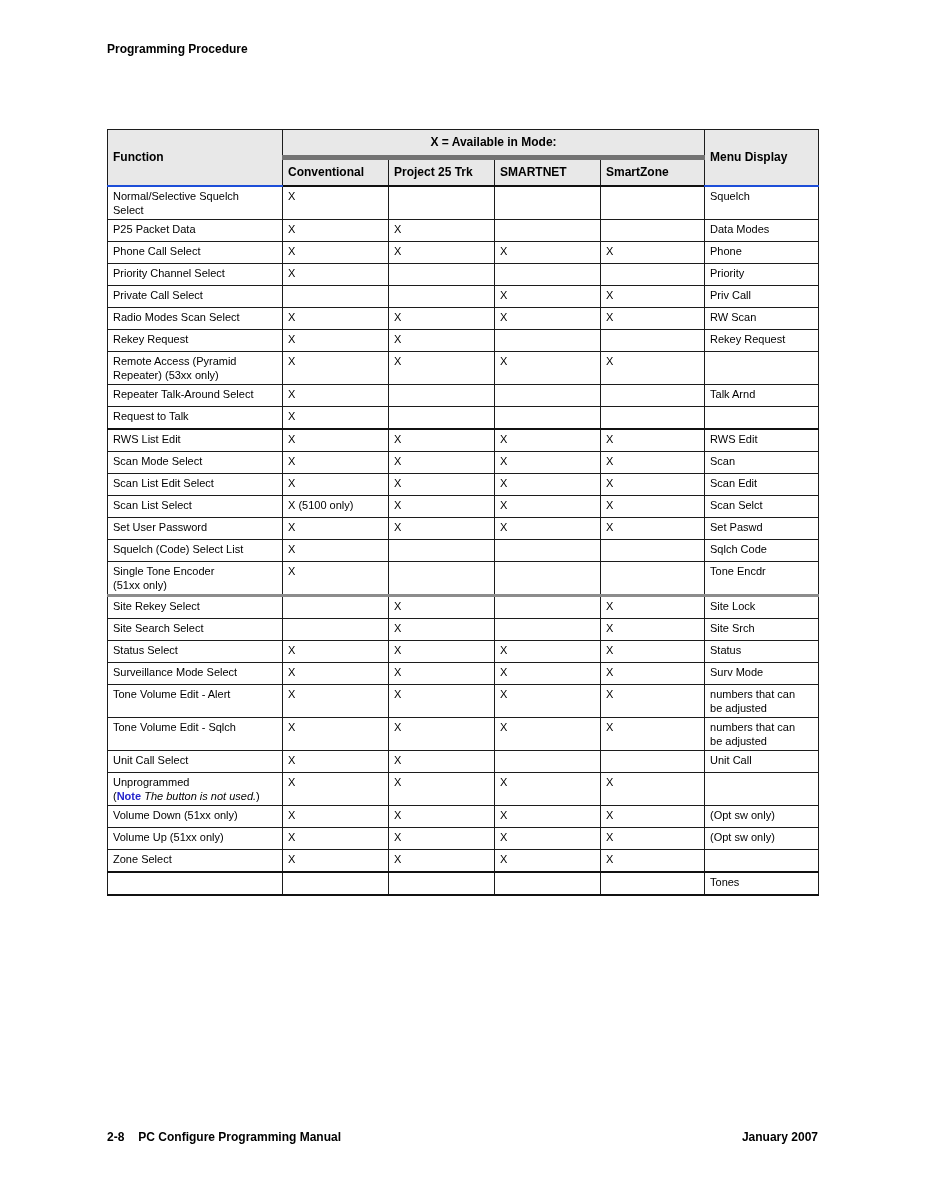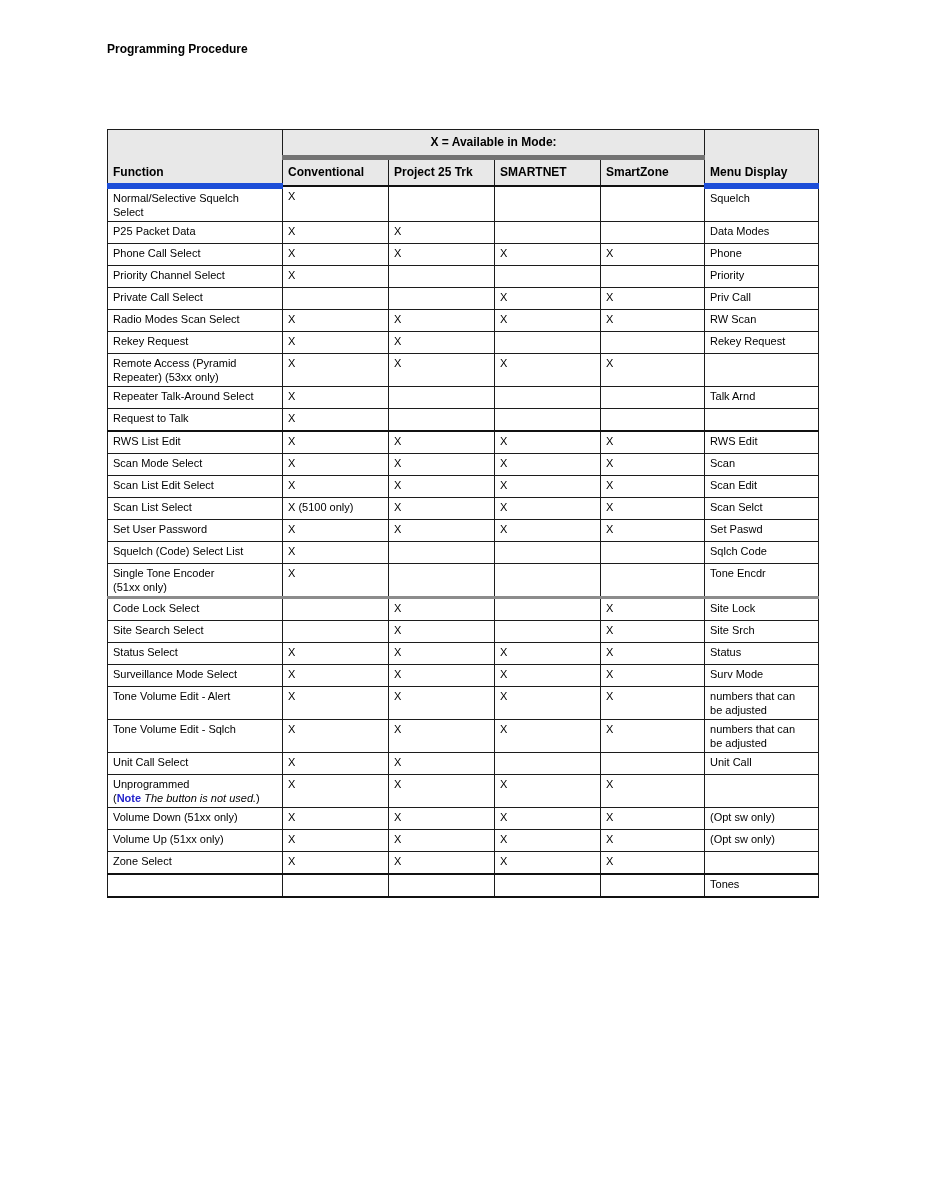--- a/index.html
+++ b/index.html
@@ -49,22 +49,22 @@
     overflow: hidden;
   }
   td { height: 16px; white-space: pre-line; }
   thead th {
     background: #e8e8e8;
     font-weight: bold;
     font-size: 12px;
   }
   th.rowspan-cell {
     vertical-align: bottom;
-    border-bottom: 6px solid #1d4ed8;
-    padding-bottom: 4px;
+    border-bottom: 2px solid #1d4ed8;
+    padding-bottom: 21px;
   }
   th.span-cell {
     text-align: center;
     height: 20px;
     vertical-align: middle;
     border-bottom: 5px solid #737373;
   }
   tr.cols-row th {
     height: 20px;
     vertical-align: middle;
@@ -255,21 +255,21 @@
           <tr>
             <td>Single Tone Encoder
 (51xx only)</td>
             <td>X</td>
             <td></td>
             <td></td>
             <td></td>
             <td>Tone Encdr</td>
           </tr>
           <tr class="rule-gray">
-            <td>Code Lock Select</td>
+            <td>Site Rekey Select</td>
             <td></td>
             <td>X</td>
             <td></td>
             <td>X</td>
             <td>Site Lock</td>
           </tr>
           <tr>
             <td>Site Search Select</td>
             <td></td>
             <td>X</td>
@@ -356,14 +356,21 @@
             <td></td>
             <td></td>
             <td></td>
             <td></td>
             <td>Tones</td>
           </tr>
         </tbody>
     </table>
   </div>
 
+  <div class="doc-footer">
+    <div class="footer-left">
+      <span class="footer-page-number">2-8</span>
+      <span>PC Configure Programming Manual</span>
+    </div>
+    <div>January 2007</div>
+  </div>
 
 </div>
 
 </body></html>

